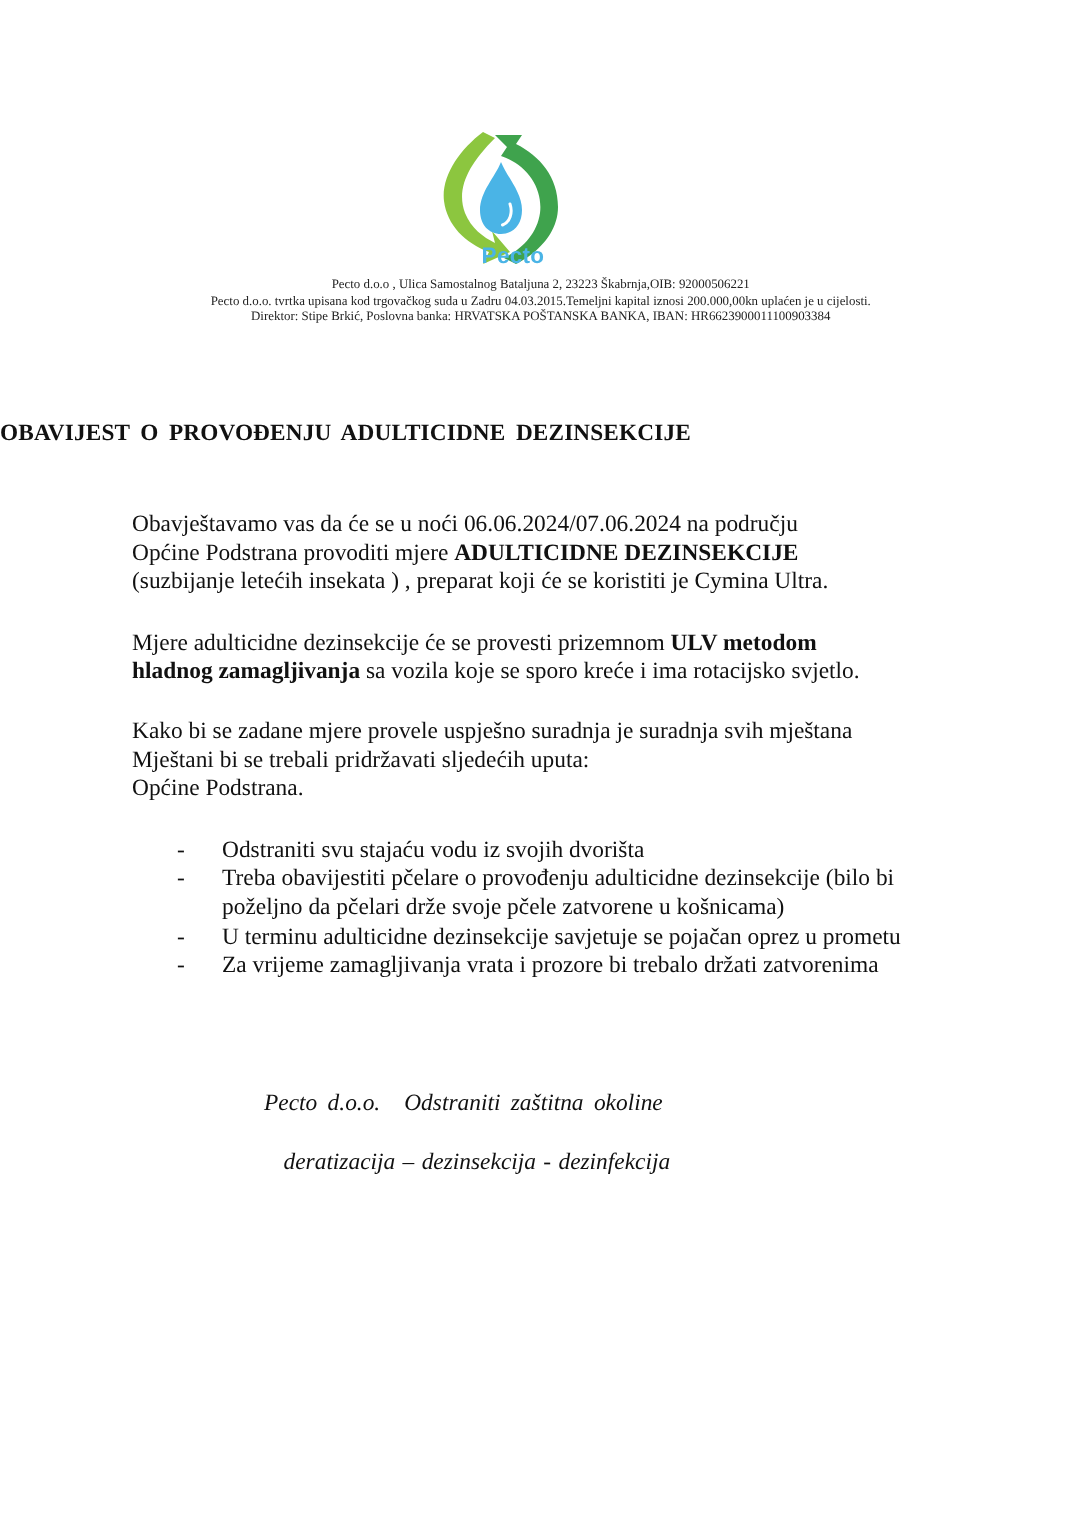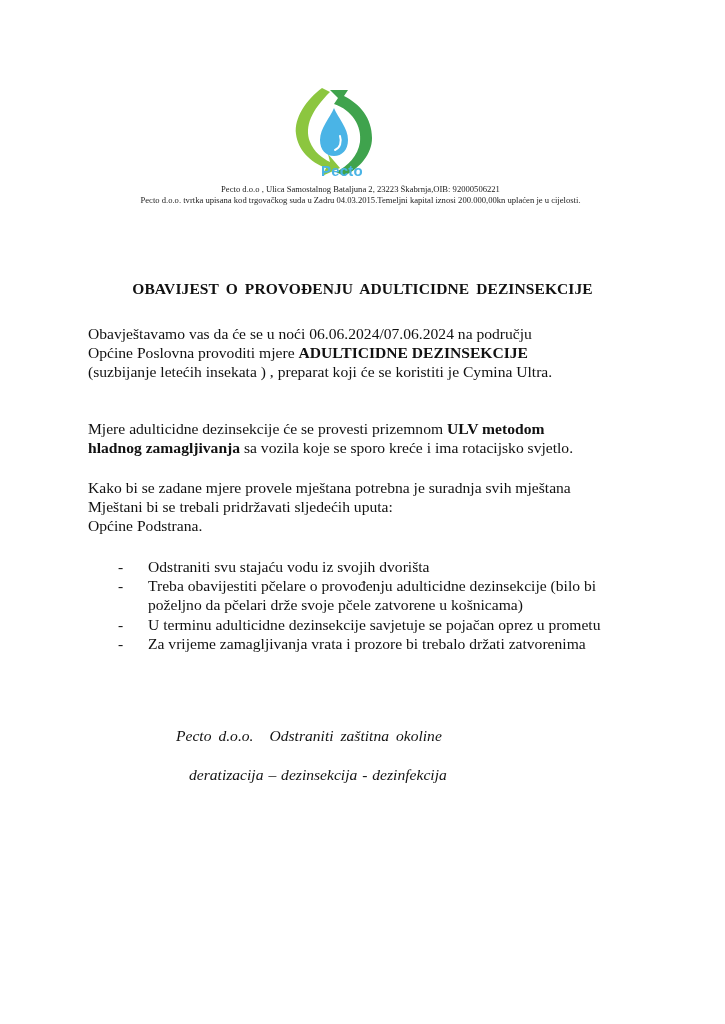--- a/index.html
+++ b/index.html
@@ -5,24 +5,24 @@
   html, body { margin: 0; padding: 0; background: #ffffff; }
   body { width: 725px; height: 1024px; position: relative; overflow: hidden;
          font-family: "Liberation Serif", "DejaVu Serif", serif; color: #111; }
   .logo { position: absolute; left: 292px; top: 84px; width: 84px; height: 100px; }
   .logo-text { position: absolute; left: 312px; top: 160px; width: 60px; text-align: center;
                font-family: "Liberation Sans", "DejaVu Sans", sans-serif; font-weight: bold;
                font-size: 15px; color: #4ab4e6; letter-spacing: 0.2px; line-height: 22px; }
   .header-info { position: absolute; left: 0; top: 184px; width: 721px; text-align: center;
                  font-size: 8.6px; line-height: 10.6px; color: #222; }
   .header-info div { white-space: nowrap; }
-  .title { position: absolute; left: 0; top: 280px; width: 725px; text-align: center;
+  .title { position: absolute; left: 0; top: 280px; width: 725px; text-align: left;
            font-weight: bold; font-size: 15.5px; letter-spacing: 0.1px; word-spacing: 3px; }
   .para { position: absolute; left: 88px; font-size: 15.6px; line-height: 19.2px; white-space: nowrap; }
-  .p1 { top: 324px; }
+  .p1 { top: 340px; }
   .p2 { top: 419px; }
   .p3 { top: 478px; }
   .list { position: absolute; left: 118px; top: 557px; font-size: 15.6px; line-height: 19.2px; }
   .li { position: relative; padding-left: 30px; white-space: nowrap; }
   .li .dash { position: absolute; left: 0; top: 0; }
   .footer { position: absolute; left: 0; width: 725px; font-style: italic; font-size: 15.6px; }
   .f1 { top: 727px; left: 176px; word-spacing: 3px; }
   .f1 .gap { display: inline-block; width: 16px; }
   .f2 { top: 766px; left: 189px; word-spacing: 1px; }
   b { font-weight: bold; }
@@ -39,37 +39,38 @@
 
     <path d="M42 24 C46 34 56 44 56 56 C56 66 50 72 42 72 C34 72 28 66 28 56 C28 44 38 34 42 24 Z" fill="#4ab4e6"></path>
     <path d="M48 52 C50 58 48 64 43 66" stroke="#ffffff" stroke-width="2" fill="none" stroke-linecap="round"></path>
   </svg>
   <div class="logo-text">Pecto</div>
 </div>
 
 <div class="header-info">
   <div>Pecto d.o.o , Ulica Samostalnog Bataljuna 2, 23223  Škabrnja,OIB: 92000506221</div>
   <div>Pecto d.o.o. tvrtka upisana kod trgovačkog suda u Zadru 04.03.2015.Temeljni kapital iznosi 200.000,00kn uplaćen je u cijelosti.</div>
+  <div>Direktor: Stipe Brkić, Poslovna banka: HRVATSKA POŠTANSKA BANKA, IBAN: HR6623900011100903384</div>
 </div>
 
 <div class="title">OBAVIJEST  O  PROVOĐENJU ADULTICIDNE  DEZINSEKCIJE</div>
 
 <div class="para p1">
   <div>Obavještavamo  vas da će se u noći   06.06.2024/07.06.2024   na području</div>
-  <div><span>Općine Poslovna  provoditi  mjere  </span><b>ADULTICIDNE DEZINSEKCIJE</b></div>
+  <div><span>Općine Podstrana  provoditi  mjere  </span><b>ADULTICIDNE DEZINSEKCIJE</b></div>
   <div>(suzbijanje letećih insekata ) , preparat koji će se koristiti je Cymina Ultra.</div>
 </div>
 
 <div class="para p2">
   <div><span>Mjere adulticidne dezinsekcije će se provesti prizemnom  </span><b>ULV metodom</b></div>
   <div><b>hladnog zamagljivanja</b><span>  sa vozila koje se sporo kreće i ima rotacijsko svjetlo.</span></div>
 </div>
 
 <div class="para p3">
-  <div>Kako bi se zadane mjere provele mještana  potrebna  je suradnja svih mještana</div>
+  <div>Kako bi se zadane mjere provele uspješno  suradnja  je suradnja svih mještana</div>
   <div>Mještani bi se trebali pridržavati sljedećih uputa:</div>
   <div>Općine Podstrana.</div>
 </div>
 
 <div class="list">
   <div class="li">
     <span class="dash">-</span>
     <div>Odstraniti svu stajaću vodu iz svojih dvorišta</div>
   </div>
   <div class="li">

